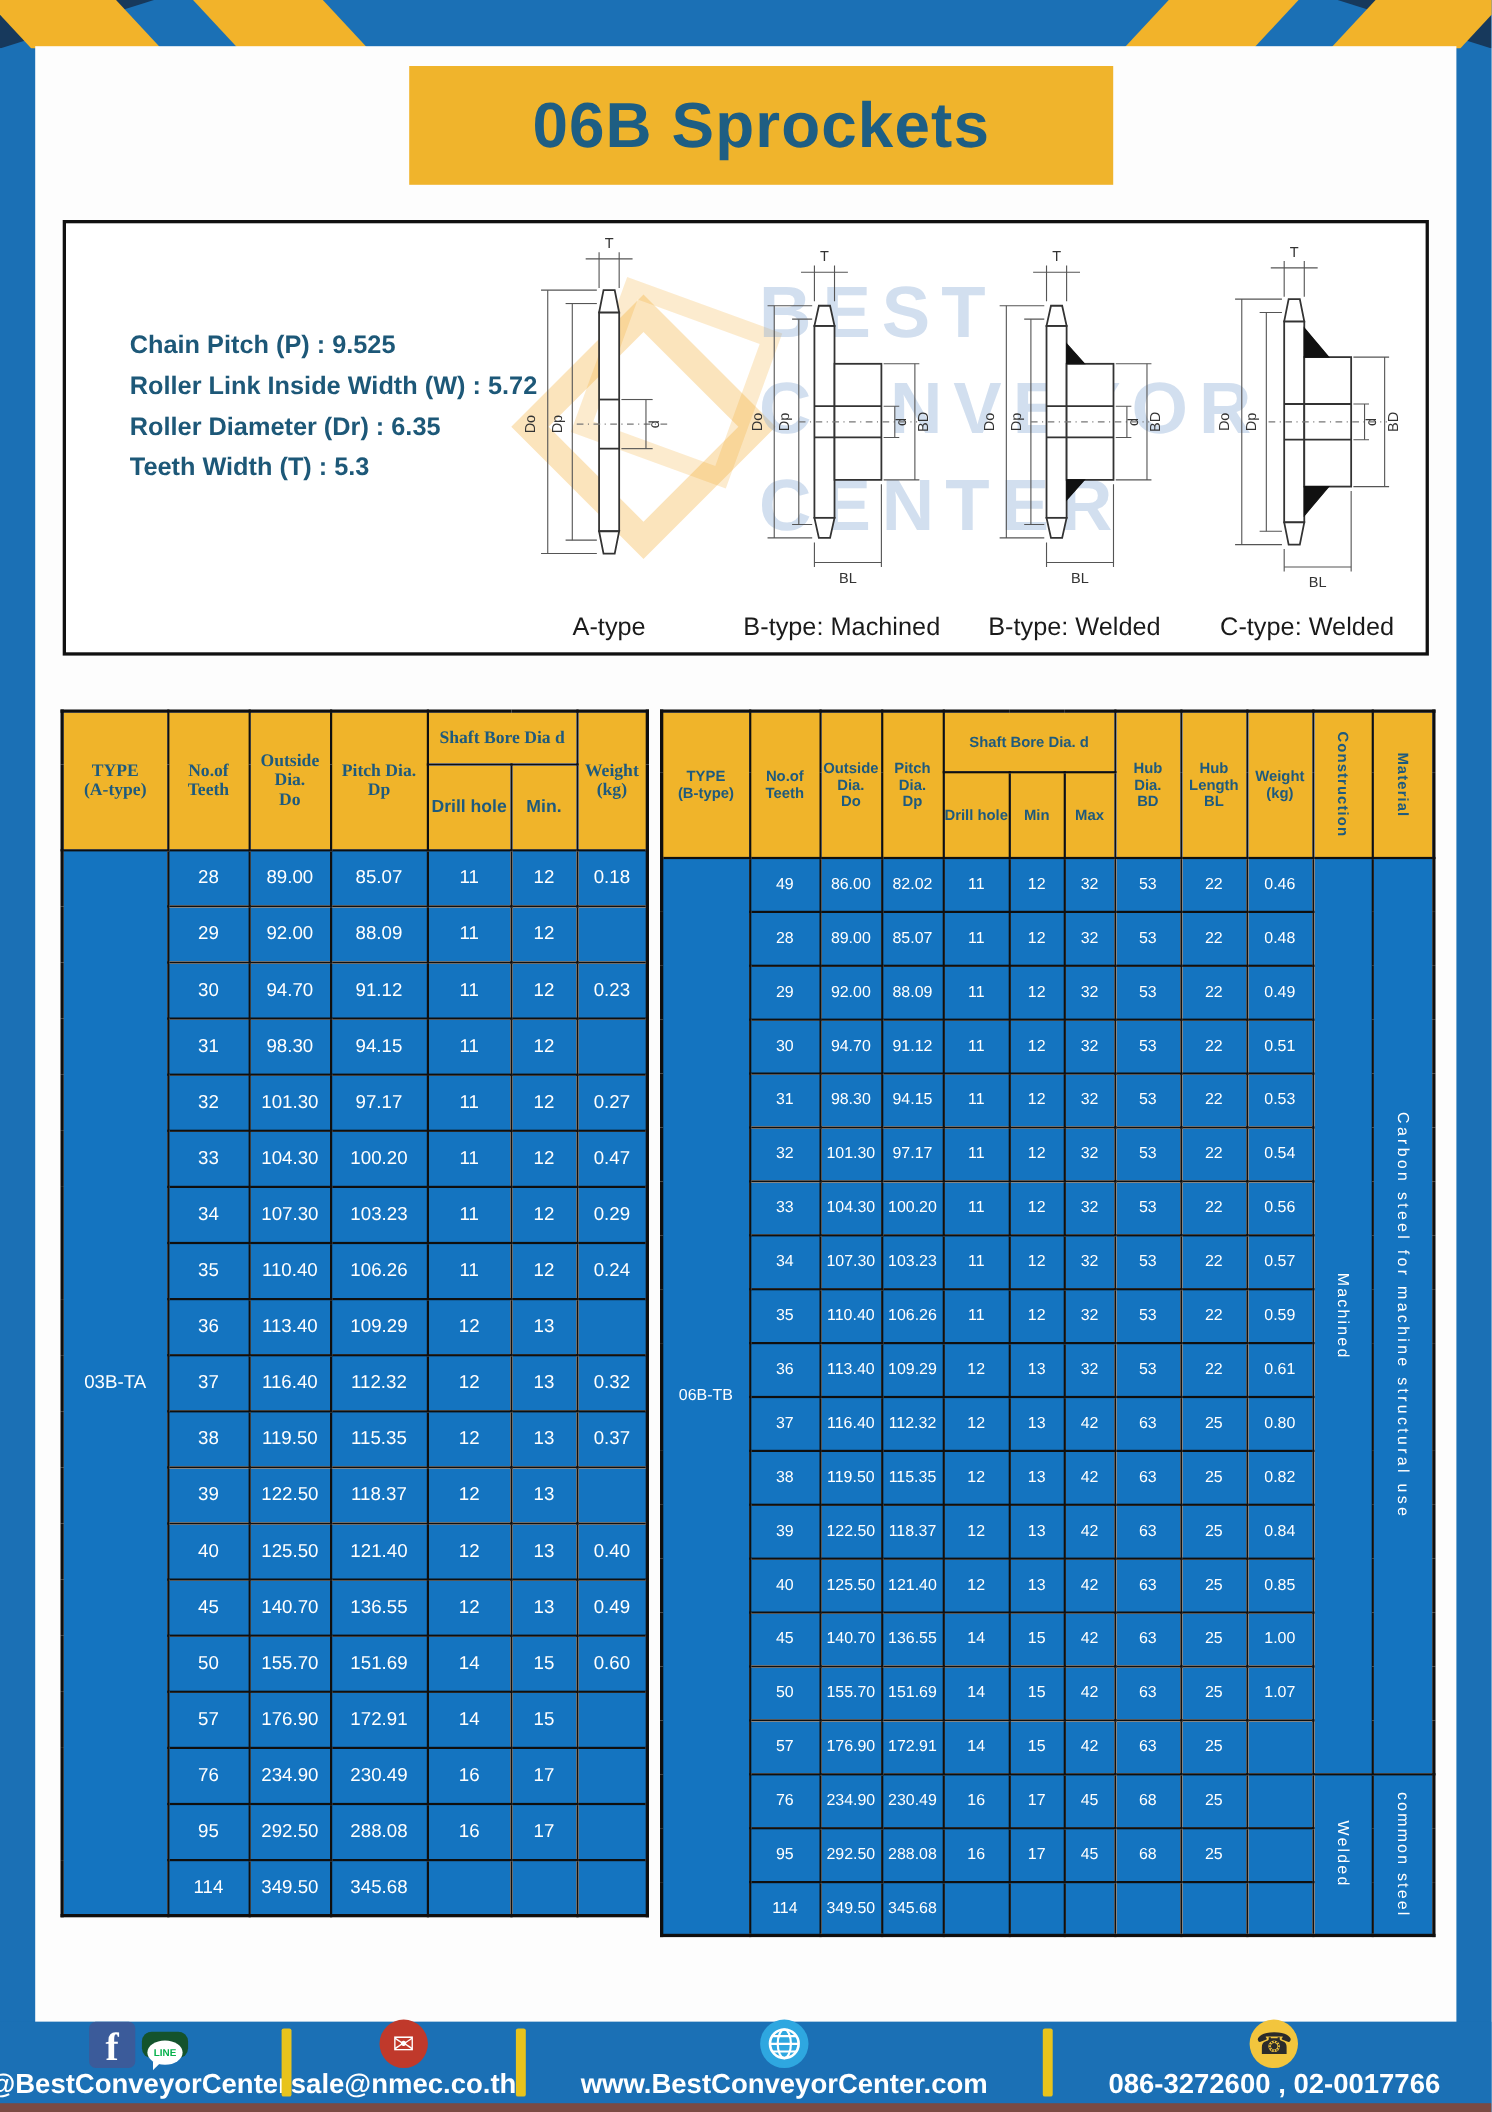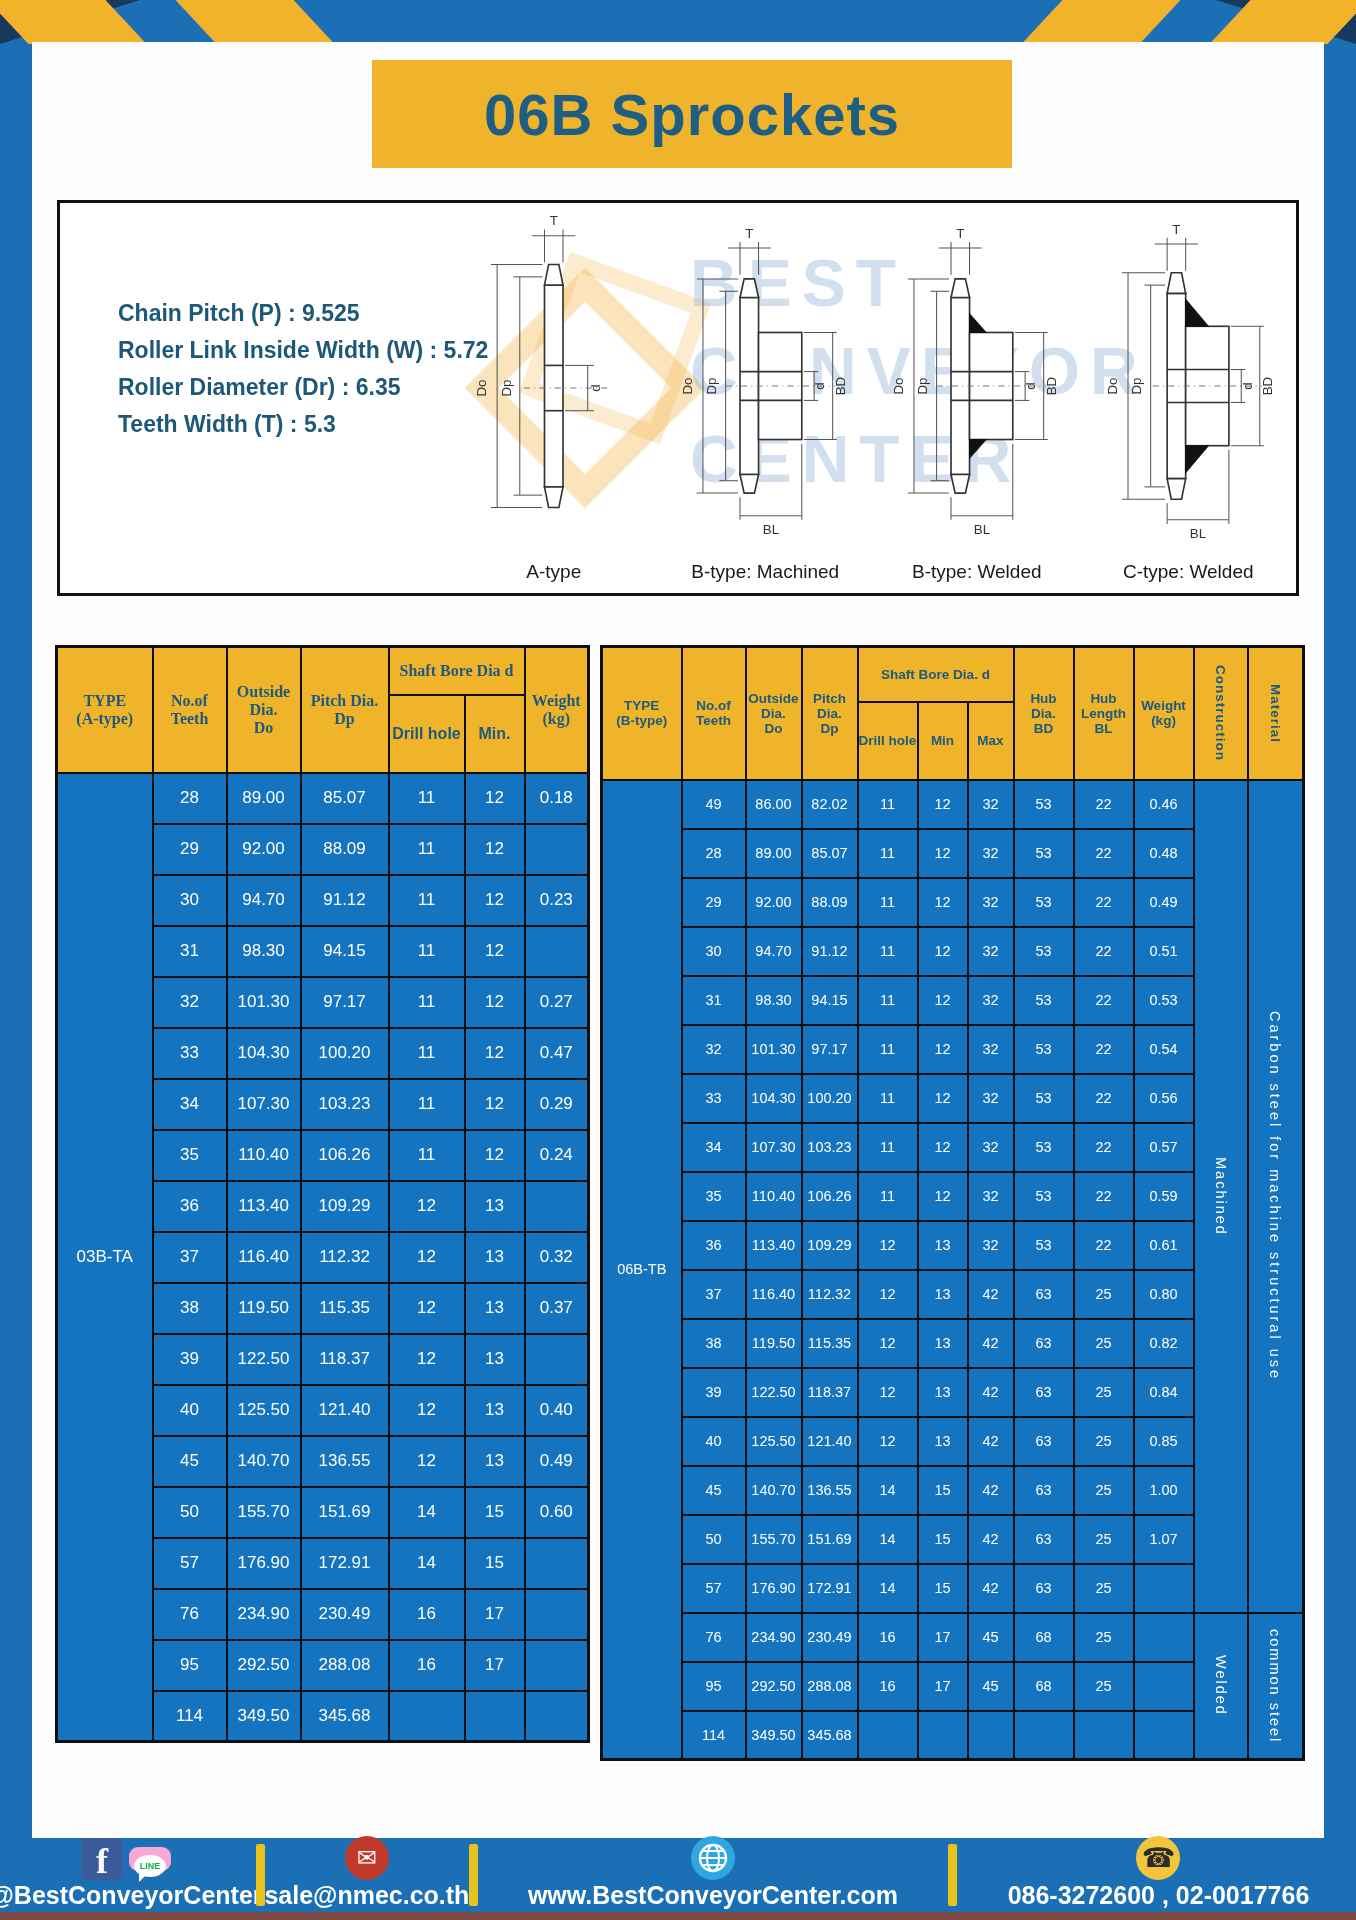--- a/index.html
+++ b/index.html
@@ -40,21 +40,21 @@
   .wm-diamond { position:absolute; left:40px; top:70px; width:170px; height:170px;
     border:24px solid rgba(243,166,33,0.30); transform:rotate(45deg); }
   .wm-diamond2 { position:absolute; left:80px; top:40px; width:150px; height:150px;
     border:16px solid rgba(243,166,33,0.22); transform:rotate(20deg); }
   .wm-text { position:absolute; left:230px; top:6px; color:rgba(137,170,214,0.38);
     font-size:66px; font-weight:bold; letter-spacing:10px; line-height:88px; white-space:pre-line; }
   .specs { position:absolute; left:58px; top:92px; color:#1d5878; font-size:23px; font-weight:bold; line-height:37px; }
   .diagrams { position:absolute; left:388px; top:8px; width:846px; height:378px; display:flex; }
   .diagram-cell { flex:1; display:flex; flex-direction:column; align-items:center; }
   .diagram-cell svg { flex:1; width:100%; }
-  .diagram-label { font-size:19px; color:#1a1a1a; padding-bottom:6px; }
+  .diagram-label { font-size:23px; color:#1a1a1a; padding-bottom:6px; }
   .dim-line { stroke:#555; stroke-width:1; }
   .cl { stroke:#777; stroke-width:1; stroke-dasharray:6 4 1 4; }
   .part { fill:#fff; stroke:#333; stroke-width:1.6; }
   .weld { fill:#111; stroke:#111; }
   .dim-t { font-size:13px; fill:#333; font-family:"Liberation Sans",sans-serif; }
 
   
   table { border-collapse:collapse; table-layout:fixed; }
   th,td { border:2px solid #0f0f0f; text-align:center; vertical-align:middle; overflow:hidden; }
   th { background:#f0b42a; color:#1e5a7d; font-weight:bold; white-space:pre-line; }
@@ -78,21 +78,21 @@
     background:#1b70b5; display:flex; align-items:center; }
   .bottom-edge { position:absolute; left:0; bottom:0; width:1356px; height:8px; background:#7a4a42; }
   .f-sec { display:flex; flex-direction:column; align-items:center; justify-content:flex-end; height:74px; padding-bottom:2px; }
   .f-sec .icons { display:flex; gap:6px; align-items:center; margin-bottom:1px; }
   .f-label { color:#fff; font-size:25px; font-weight:bold; white-space:nowrap; }
   .f-div { width:9px; height:62px; background:#e8c31c; border-radius:2px; margin:0 4px; }
   .sec1 { width:252px; } .sec2 { width:196px; } .sec3 { width:468px; } .sec4 { width:400px; }
   .icon-fb { width:42px; height:42px; background:#3b5b9a; border-radius:6px; color:#fff;
     font-family:"Liberation Serif",serif; font-weight:bold; font-size:36px; display:flex;
     align-items:flex-end; justify-content:center; line-height:38px; }
-  .icon-line { width:42px; height:24px; background:#f9a8d4; border-radius:9px; position:relative; }
+  .icon-line { width:42px; height:24px; background:#14532d; border-radius:9px; position:relative; }
   .line-bubble { position:absolute; left:5px; top:8px; width:32px; height:22px; background:#fff;
     border-radius:50%; display:flex; align-items:center; justify-content:center;
     color:#06b14c; font-size:9px; font-weight:bold; }
   .line-tail { position:absolute; left:10px; top:27px; width:8px; height:8px; background:#fff;
     clip-path:polygon(0 0, 100% 0, 0 100%); }
   .icon-round { width:44px; height:44px; border-radius:50%; display:flex; align-items:center; justify-content:center; }
   .icon-mail { background:#c0392b; color:#fff; font-size:24px; }
   .icon-globe { background:#2ea7e0; }
   .icon-phone { background:#f2c53d; color:#2b2b2b; font-size:27px; }
 </style>

